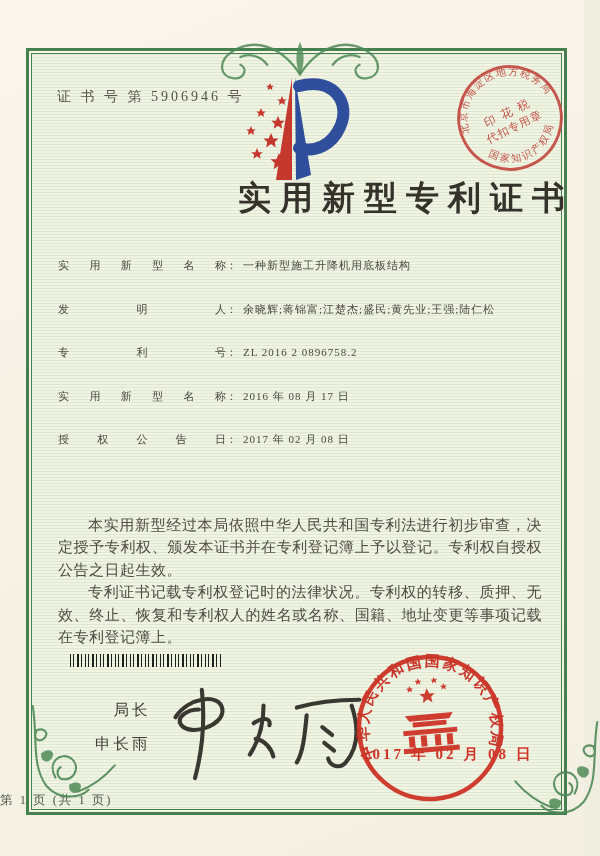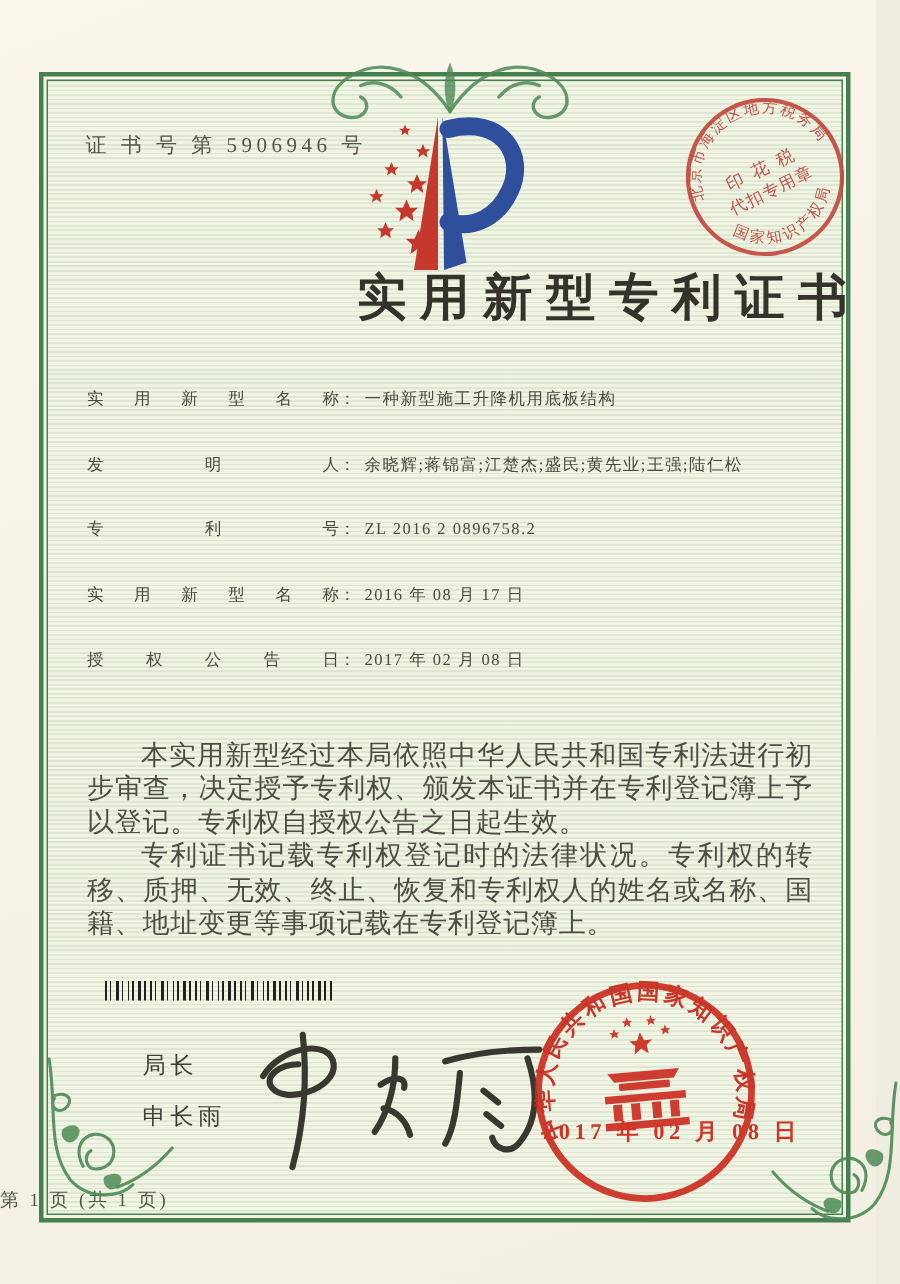--- a/index.html
+++ b/index.html
@@ -30,33 +30,33 @@
   .title{
     position:absolute;left:0;right:10px;top:176px;text-align:right;
     font-size:33px;font-weight:bold;letter-spacing:9px;color:#35322b;
   }
   .fields{position:absolute;left:58px;top:258px;width:486px;}
   .field-row{height:19px;margin-bottom:24.5px;white-space:nowrap;color:#4a4842;font-size:11px;}
   .field-label{display:inline-block;width:168px;text-align:justify;text-align-last:justify;vertical-align:bottom;}
   .field-colon{margin-right:6px;}
   .field-value{letter-spacing:1px;}
   .body-text{
-    position:absolute;left:58px;top:494px;width:484px;
-    font-size:18px;line-height:22.4px;color:#4e4c44;text-align:justify;letter-spacing:.5px;font-family:Liberation Mono, monospace;
+    position:absolute;left:58px;top:514px;width:484px;
+    font-size:15px;line-height:22.4px;color:#4e4c44;text-align:justify;letter-spacing:.5px;
   }
   .body-text p{margin:0;text-indent:2em;}
   .barcode{
     position:absolute;left:70px;top:654px;width:152px;height:13px;
     background:repeating-linear-gradient(90deg,
       #20201e 0 1px,transparent 1px 3px,
       #20201e 3px 4px,transparent 4px 7px,
       #20201e 7px 9px,transparent 9px 11px,
       #20201e 11px 12px,transparent 12px 15px);
   }
-  .signer{position:absolute;left:95px;top:700px;font-size:15.5px;color:#403e38;letter-spacing:3px;}
+  .signer{position:absolute;left:95px;top:700px;font-size:15.5px;color:#403e38;letter-spacing:3px;text-align:right;}
   .signer div{margin-bottom:13px;}
   .signature-svg{position:absolute;left:148px;top:684px;}
   .tax-stamp{position:absolute;left:450px;top:58px;width:120px;height:120px;}
   .official-seal{position:absolute;left:348px;top:646px;width:164px;height:164px;transform:rotate(-5deg);}
   .seal-date{
     position:absolute;left:362px;top:745px;font-size:15px;font-weight:bold;
     color:#cf3527;letter-spacing:3px;z-index:6;
   }
   .page-footer{
     position:absolute;left:0;right:10px;top:792px;

